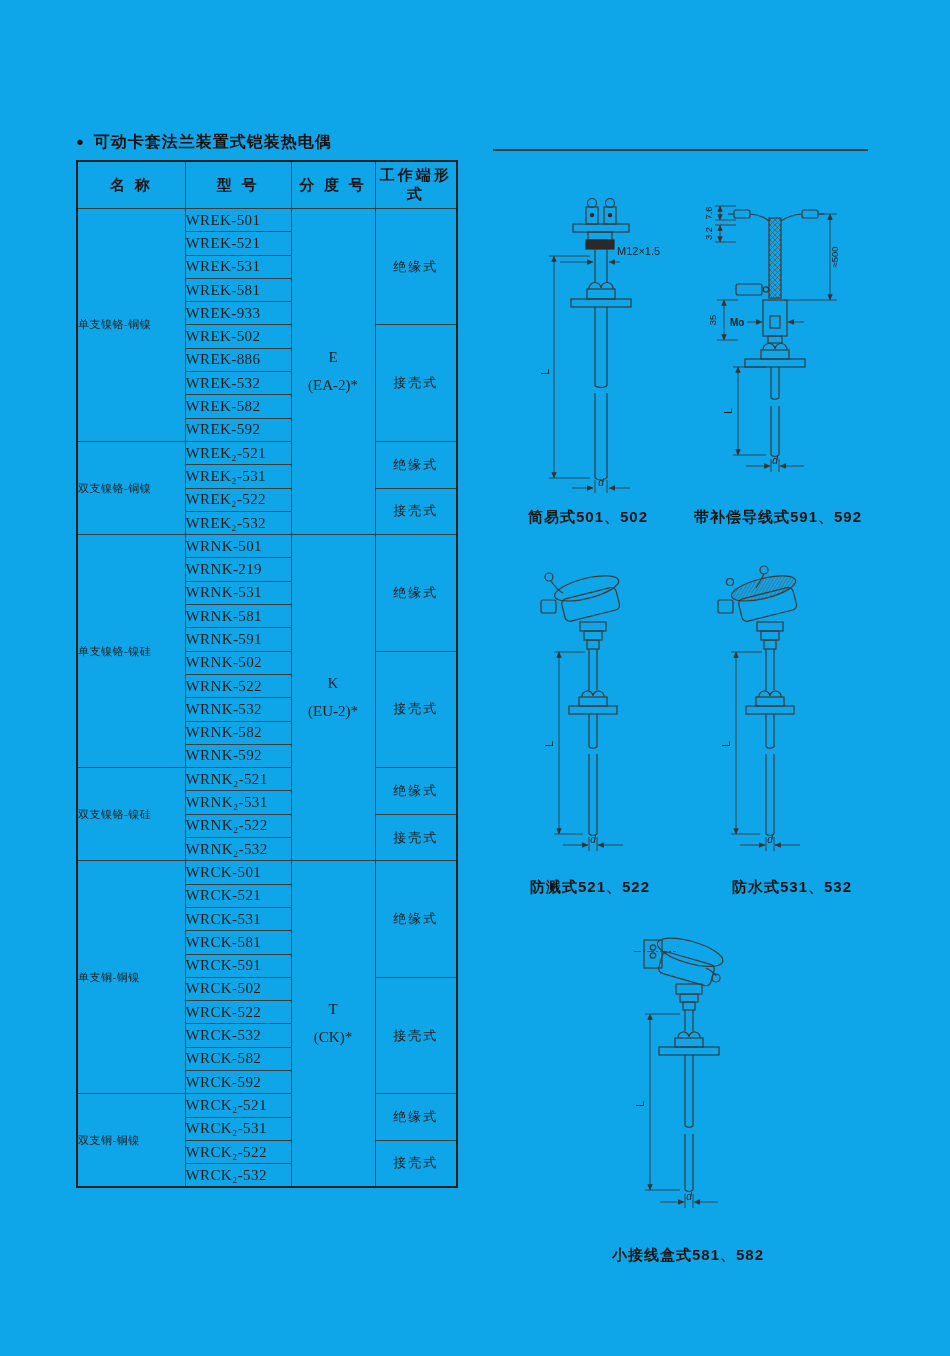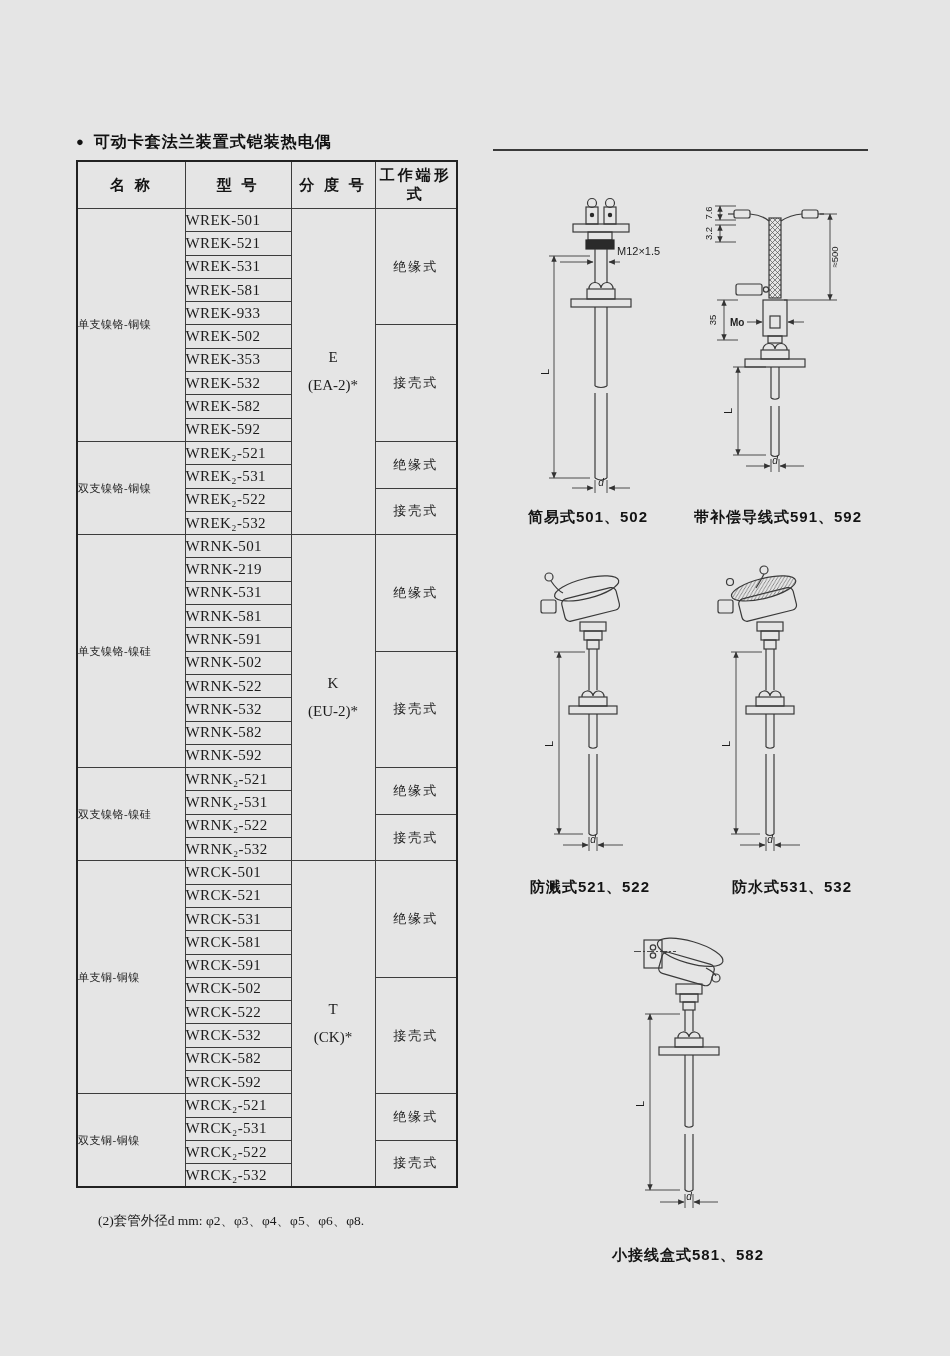--- a/index.html
+++ b/index.html
@@ -1,18 +1,18 @@
 <!DOCTYPE html>
 <html><head>
 <meta charset="utf-8">
 <style>
   html,body { margin:0; padding:0; }
   #page {
     position:relative; width:950px; height:1356px;
-    background:#e5e5e5; overflow:hidden;
+    background:#0ea5e9; overflow:hidden;
     font-family:"Liberation Serif","DejaVu Serif",serif;
     color:#1c1c1c;
   }
   #title {
     position:absolute; left:76px; top:132px;
     font-family:"Liberation Sans","DejaVu Sans",sans-serif;
     font-weight:700; font-size:16px; letter-spacing:1px; color:#111;
   }
   #title .bullet { margin-right:9px; font-size:13px; vertical-align:1px; }
   #tablewrap { position:absolute; left:76px; top:160px; }
@@ -89,21 +89,21 @@
             <td class="c-model">WREK-581</td>
           </tr>
           <tr>
             <td class="c-model">WREK-933</td>
           </tr>
           <tr>
             <td class="c-model">WREK-502</td>
             <td rowspan="5" class="c-junction">接壳式</td>
           </tr>
           <tr>
-            <td class="c-model">WREK-353</td>
+            <td class="c-model">WREK-886</td>
           </tr>
           <tr>
             <td class="c-model">WREK-532</td>
           </tr>
           <tr>
             <td class="c-model">WREK-582</td>
           </tr>
           <tr>
             <td class="c-model">WREK-592</td>
           </tr>
@@ -224,21 +224,20 @@
             <td rowspan="2" class="c-junction">接壳式</td>
           </tr>
           <tr>
             <td class="c-model">WRCK₂-532</td>
           </tr>
         </tbody>
     </table>
   </div>
 
   <div id="notes">
-    <div class="note-line2">(2)套管外径d mm:  φ2、φ3、φ4、φ5、φ6、φ8.</div>
   </div>
 
   <div id="top-rule"></div>
 
   <svg class="fig" style="left:520px;top:190px" width="160" height="312" viewBox="0 0 160 312">
     <defs>
       <marker id="a1" markerWidth="8" markerHeight="8" refX="6.5" refY="3" orient="auto-start-reverse">
         <path d="M0,0L7,3L0,6Z" fill="#333" stroke="none"></path>
       </marker>
     </defs>

